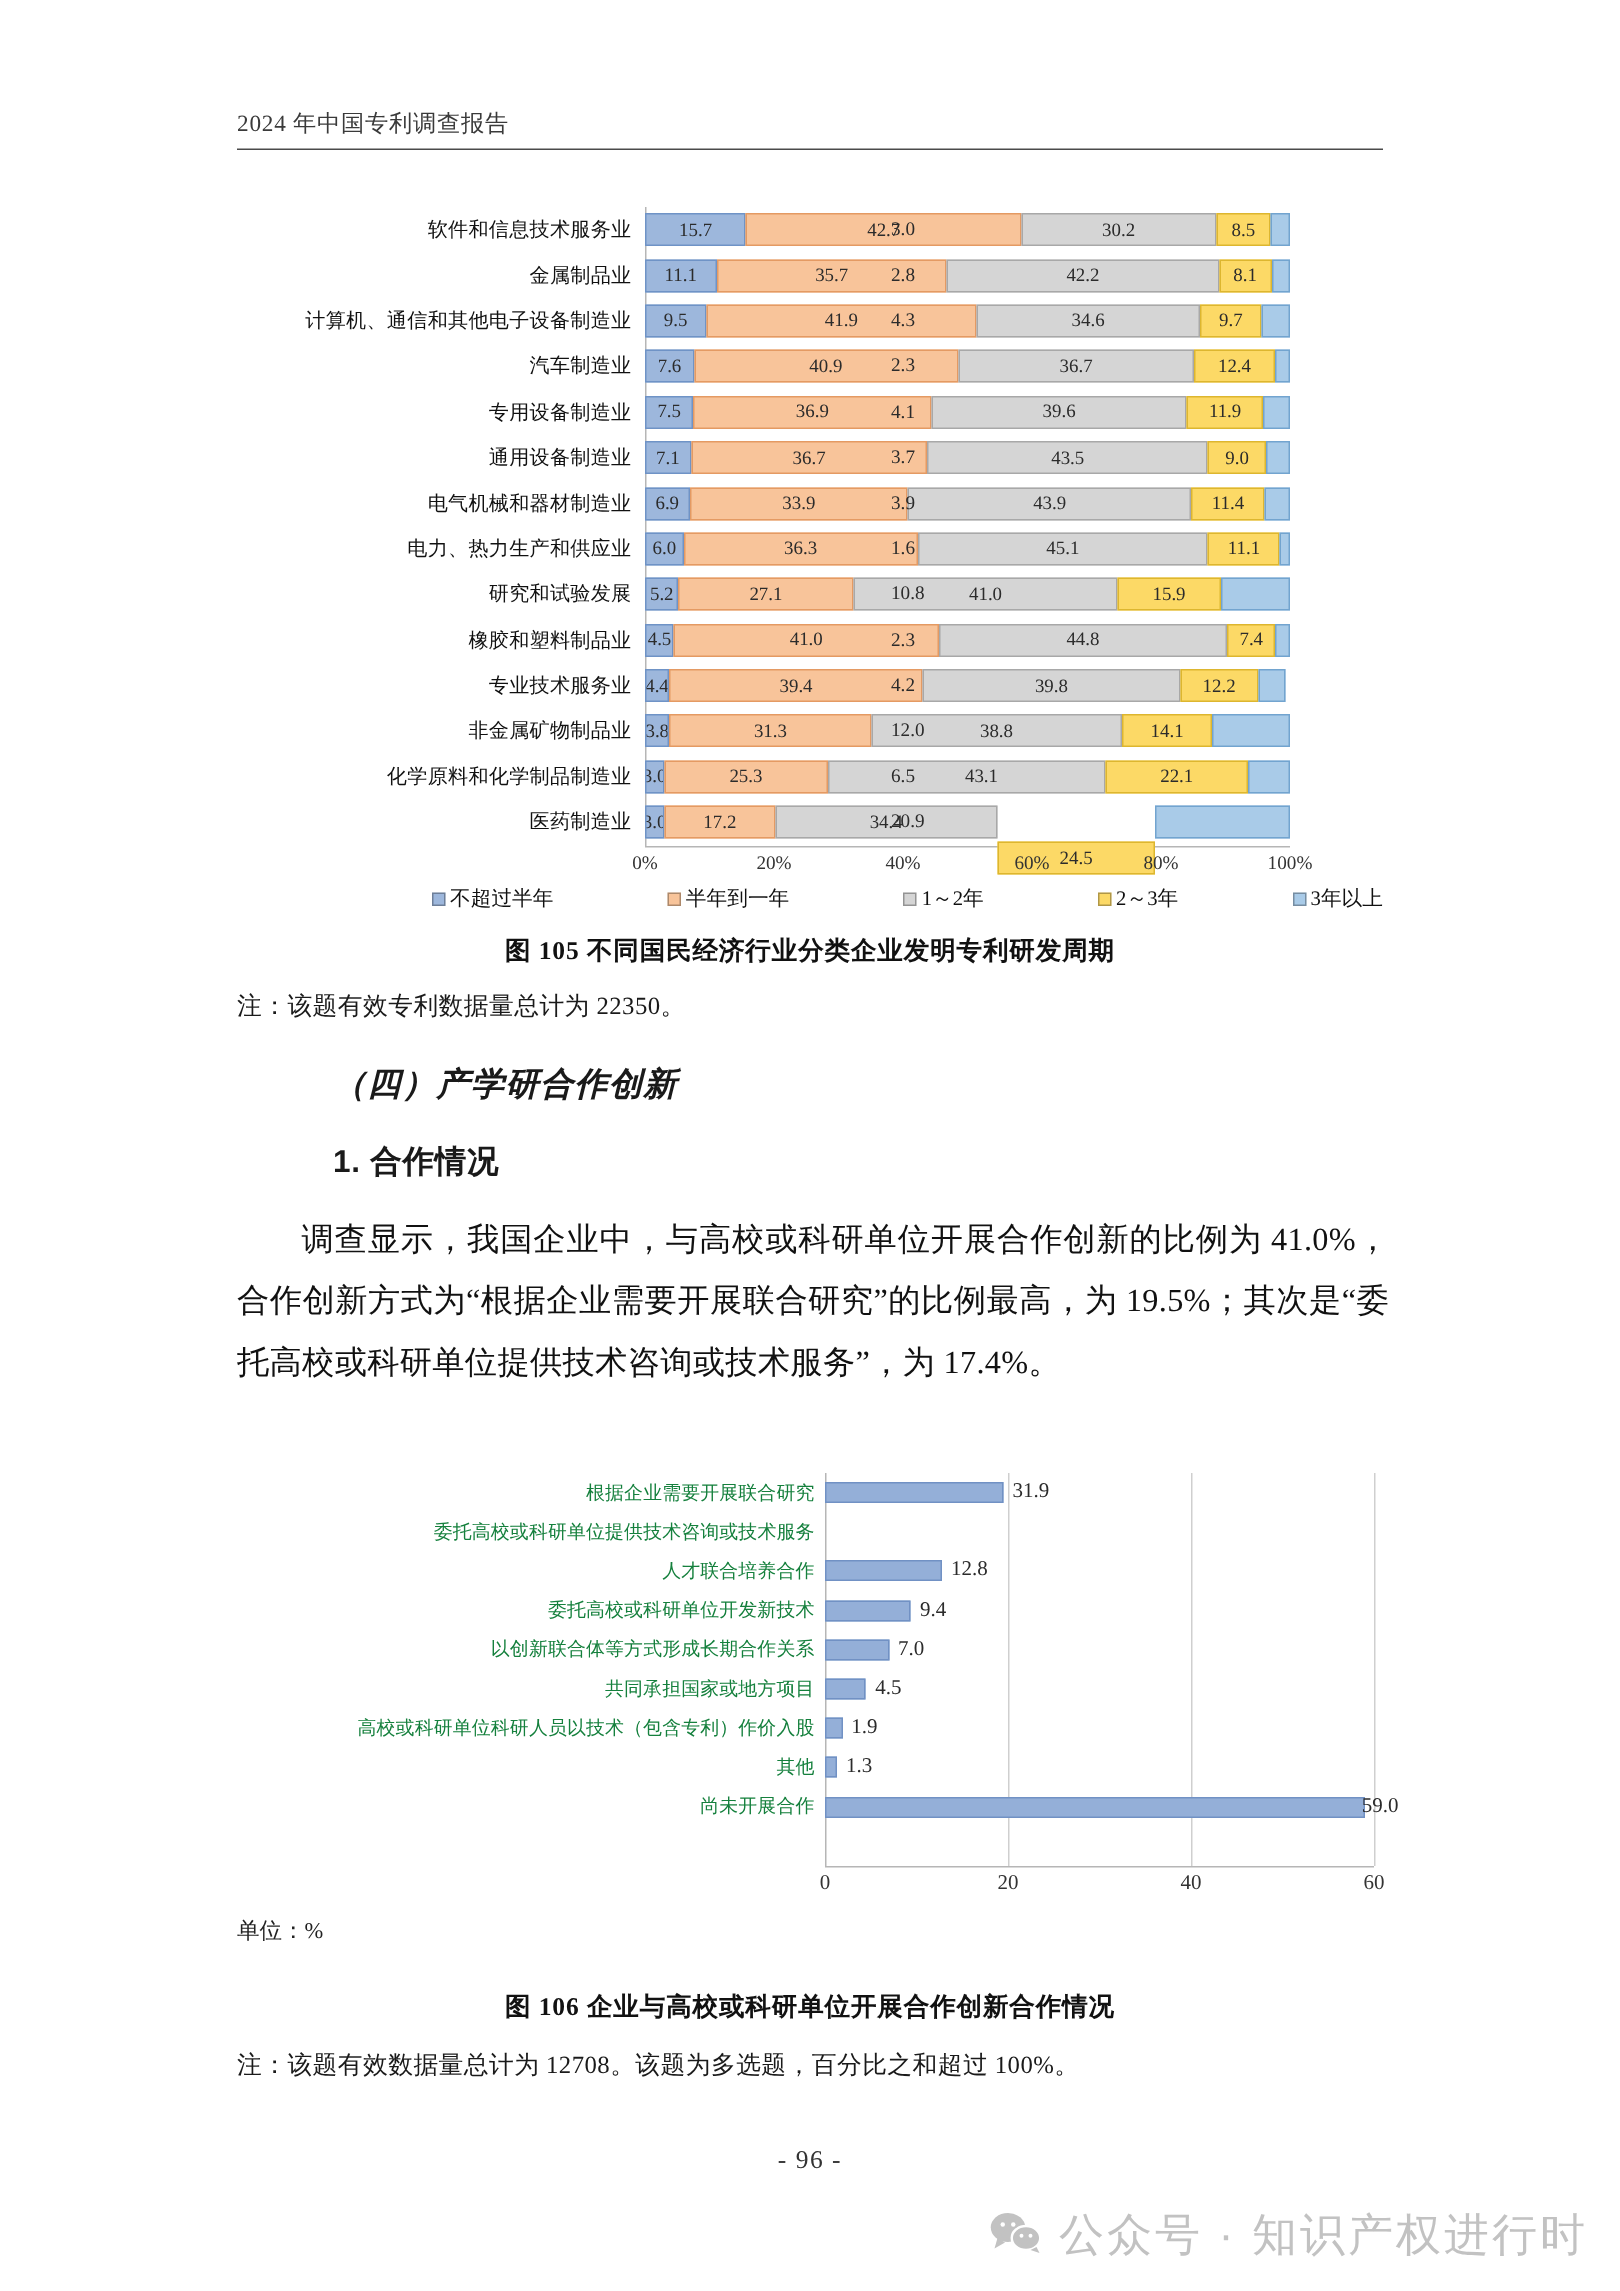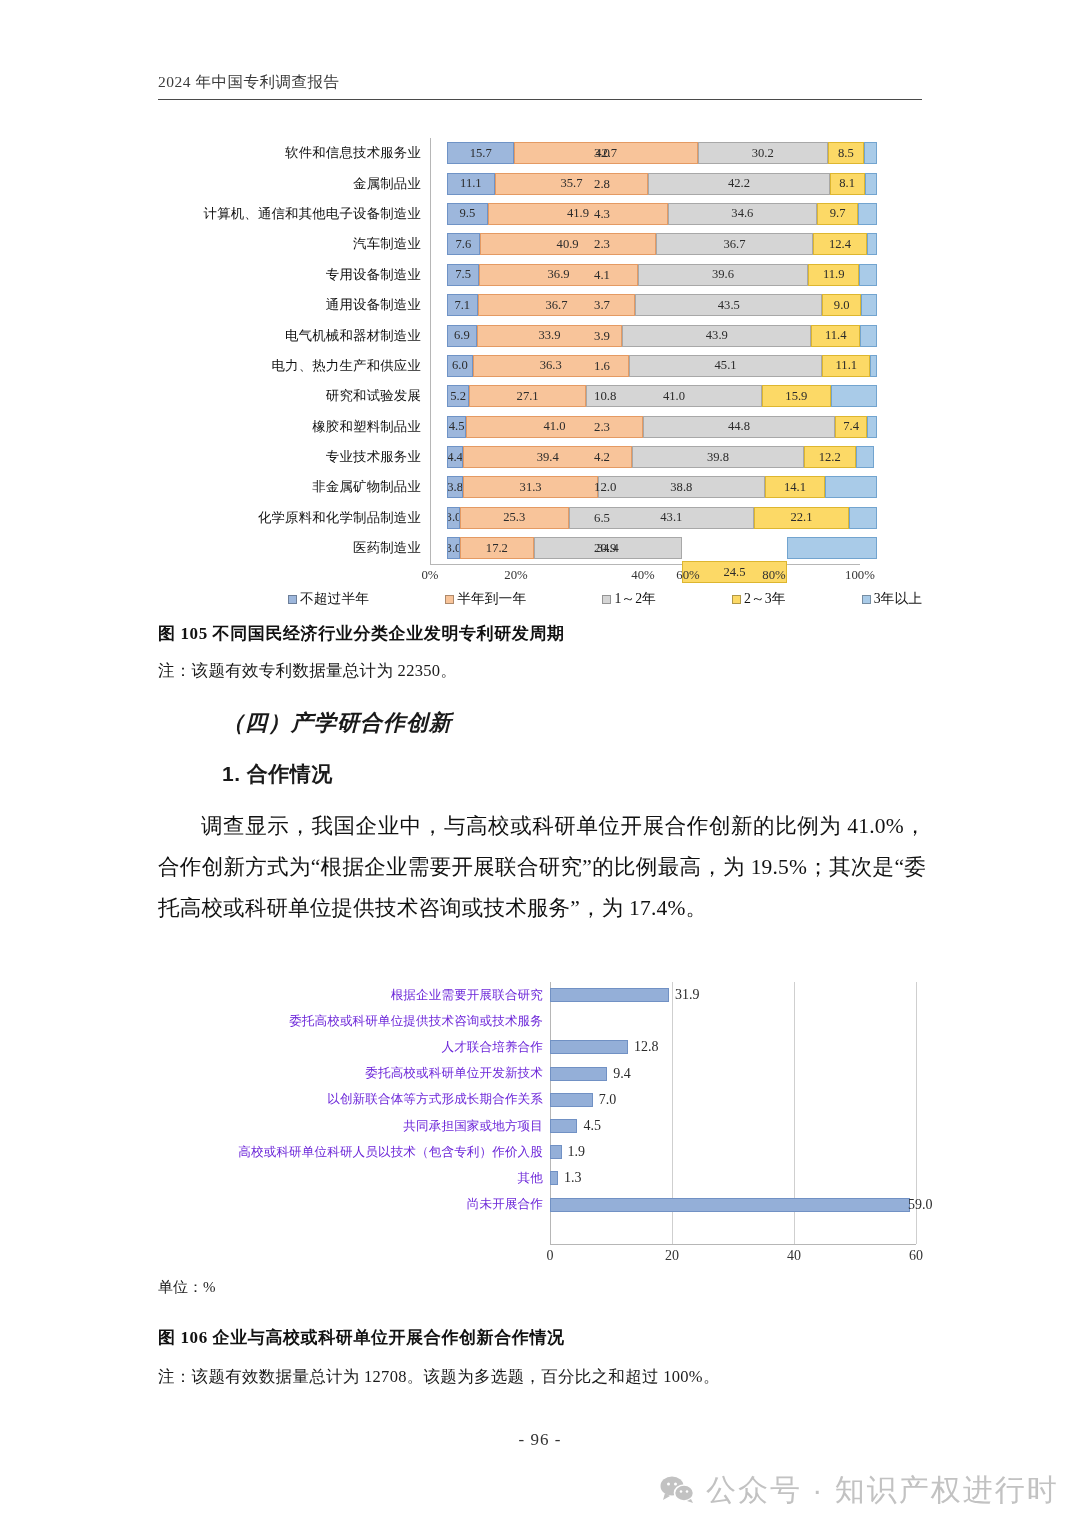--- a/index.html
+++ b/index.html
@@ -30,21 +30,21 @@
     padding-bottom: 6px;
   }
   .page-header .header-rule {
     height: 1.4px;
     background: #4a4a4a;
     width: 100%;
   }
 
   
   .fig-caption {
-    text-align: left;
+    text-align: center;
     font-size: 17px;
     font-weight: bold;
     color: #111;
     letter-spacing: 0.6px;
   }
   .fig-note {
     font-size: 16.5px;
     color: #1a1a1a;
     letter-spacing: 0.3px;
   }
@@ -55,21 +55,20 @@
     left: 158px;
     top: 138px;
     width: 764px;
     height: 430px;
   }
   .c1-row {
     position: relative;
     height: 30.4px;
     display: flex;
     align-items: center;
-    gap: 17px;
   }
   .c1-label {
     width: 272px;
     text-align: right;
     padding-right: 9px;
     font-size: 13.4px;
     color: #111;
     white-space: nowrap;
     letter-spacing: 0.2px;
     box-sizing: border-box;
@@ -209,21 +208,21 @@
     position: relative;
     height: 26.2px;
     display: flex;
     align-items: center;
   }
   .c2-label {
     width: 392px;
     text-align: right;
     padding-right: 7px;
     font-size: 12.6px;
-    color: #6d28d9;
+    color: #15803d;
     white-space: nowrap;
     letter-spacing: 0.1px;
     box-sizing: border-box;
   }
   .c2-barwrap {
     position: relative;
     height: 26.2px;
     display: flex;
     align-items: center;
     flex: 1;
@@ -470,21 +469,21 @@
           <div class="c1-seg s2" style="width: 147.92px;">34.4</div>
           <div class="c1-seg s3" style="width: 105.35px; margin-top: 24px;">24.5</div>
           <div class="c1-seg s4" style="width: 89.87px;"></div>
         </div>
         <div class="c1-outer">20.9</div>
       </div>
     </div>
   <div class="c1-ticks" id="c1-ticks">
       <div class="c1-tick" style="left: 0px;">0%</div>
       <div class="c1-tick" style="left: 86px;">20%</div>
-      <div class="c1-tick" style="left: 172px; margin-left: 41px;">40%</div>
+      <div class="c1-tick" style="left: 172px;">40%</div>
       <div class="c1-tick" style="left: 258px;">60%</div>
       <div class="c1-tick" style="left: 344px;">80%</div>
       <div class="c1-tick" style="left: 430px;">100%</div>
     </div>
   <div class="c1-legend" id="c1-legend">
       <div class="c1-legend-item">
         <span class="c1-swatch" style="background: rgb(157, 183, 220);"></span>
         <span>不超过半年</span>
       </div>
       <div class="c1-legend-item">

